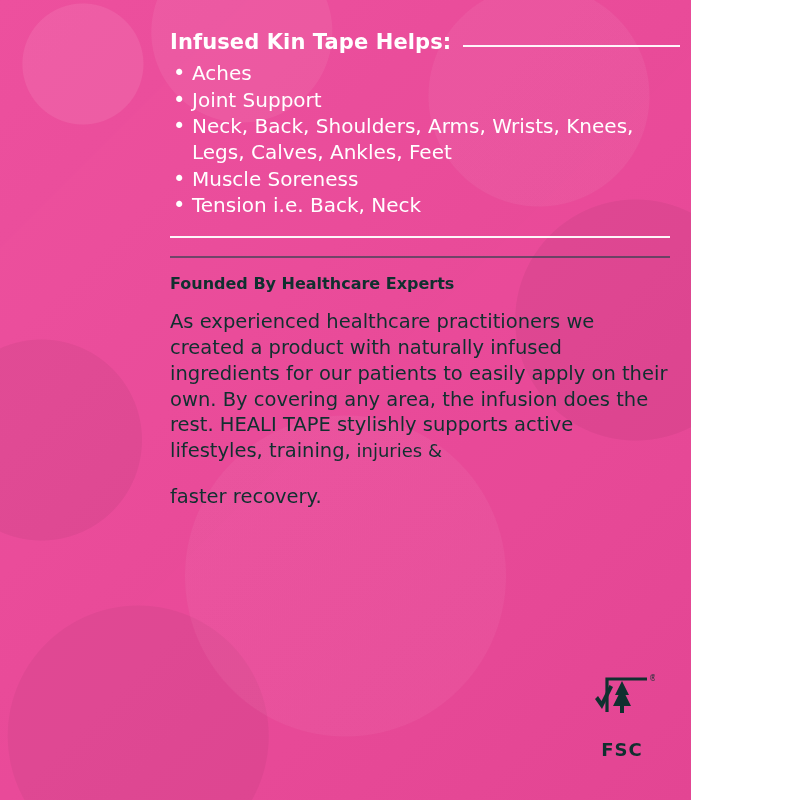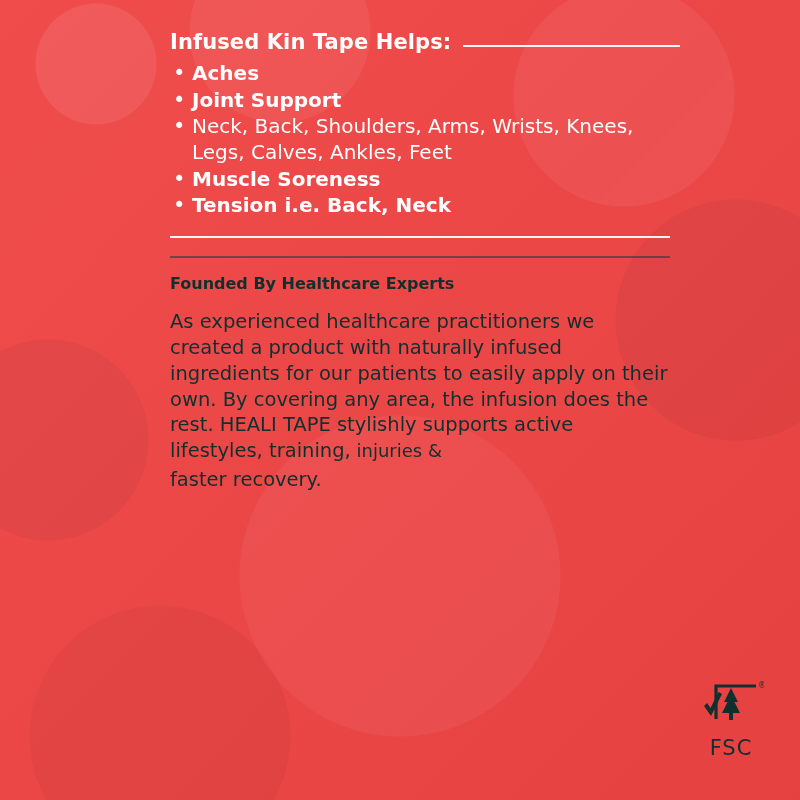--- a/index.html
+++ b/index.html
@@ -8,24 +8,25 @@
   }
   body {
     width: 800px;
     height: 800px;
     background: #ffffff;
     font-family: "DejaVu Sans", sans-serif;
     overflow: hidden;
   }
   .package {
     position: relative;
-    width: 800px;
+    width: 662px;
     height: 800px;
-    background: #ef4444;
+    background: #ec4899;
     overflow: hidden;
+    padding-left: 29px;
   }
   
   .texture {
     position: absolute;
     inset: 0;
     pointer-events: none;
     background:
       radial-gradient(circle at 12% 8%, rgba(255,255,255,0.09) 0 60px, rgba(255,255,255,0) 61px),
       radial-gradient(circle at 35% 4%, rgba(255,255,255,0.07) 0 90px, rgba(255,255,255,0) 91px),
       radial-gradient(circle at 78% 12%, rgba(255,255,255,0.06) 0 110px, rgba(255,255,255,0) 111px),
@@ -78,21 +79,21 @@
     margin-bottom: 1px;
   }
   ul.bullets li::before {
     content: "\2022";
     position: absolute;
     left: 3px;
     top: -1px;
     font-size: 21px;
     line-height: 1.28;
   }
-  .b-bold { font-weight: bold; }
+  .b-bold { font-weight: normal; }
   .b-reg  { font-weight: normal; }
   .lead-bold { font-weight: bold; }
 
   .divider {
     height: 2px;
     background: #ffffff;
     opacity: 0.95;
     margin: 17px 0 14px 0;
     width: 100%;
   }
@@ -120,38 +121,38 @@
     color: #10302f;
     font-size: 19.5px;
     line-height: 1.33;
     margin: 0;
   }
   .body-dark .small {
     font-size: 18px;
   }
   .body-dark .lastline {
     display: block;
-    margin-top: 3px;
+    margin-top: 20px;
   }
 
   
   .fsc {
     position: absolute;
     right: 36px;
     bottom: 40px;
     width: 66px;
     color: #10302f;
     text-align: center;
   }
   .fsc svg { display: block; }
   .fsc .fsc-label {
-    font-size: 21px;
-    font-weight: normal;
+    font-size: 18px;
+    font-weight: bold;
     letter-spacing: 1px;
-    margin-top: 2px;
+    margin-top: 12px;
     color: #10302f;
   }
 </style>
 </head>
 <body>
 
 <div class="package">
   <div class="texture"></div>
 
   <div class="content">

